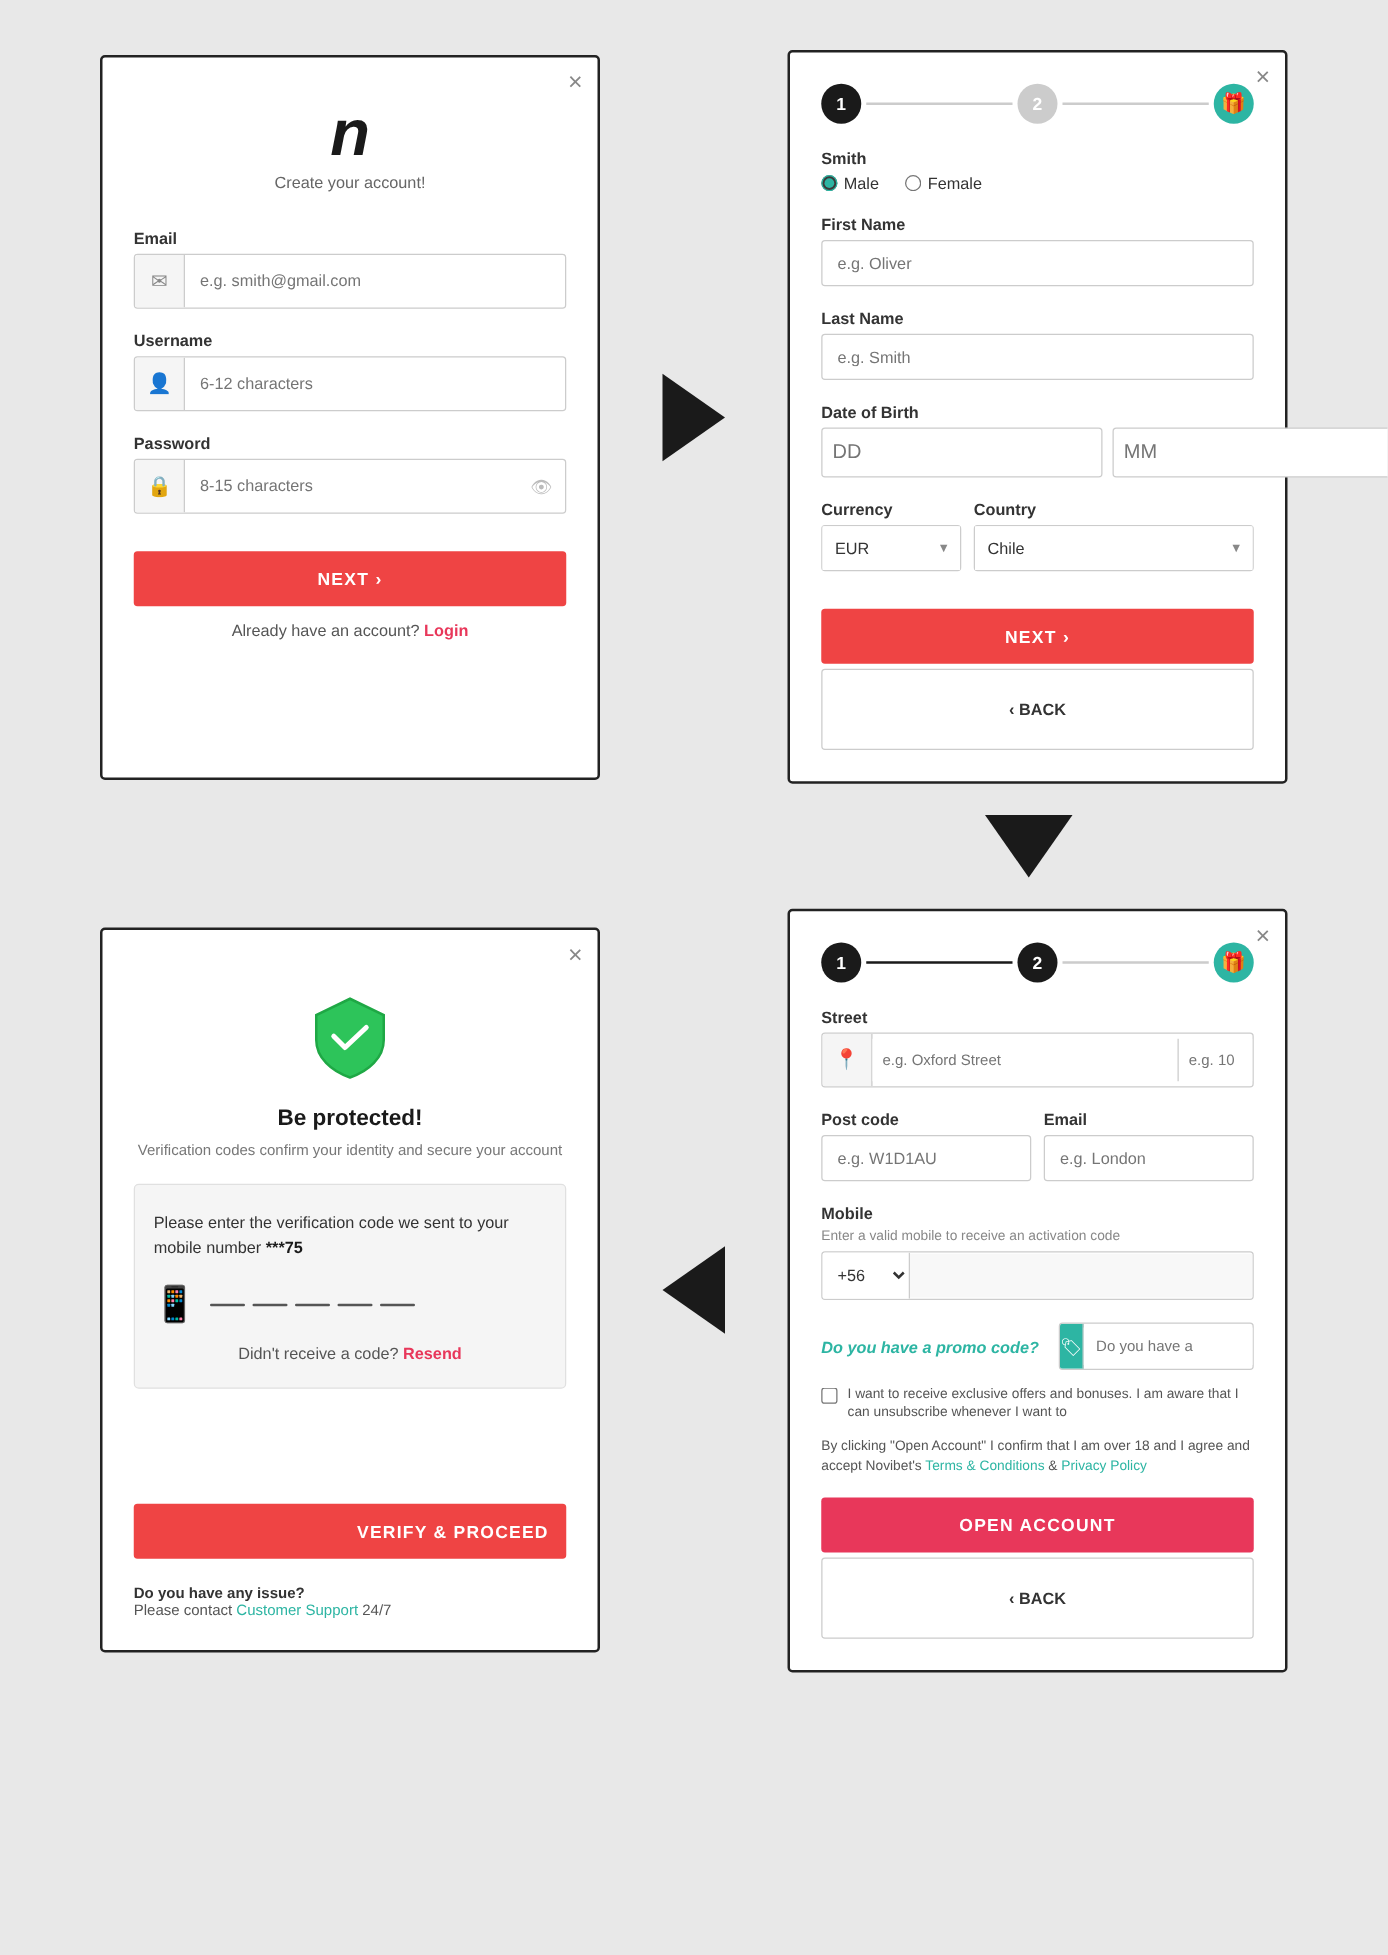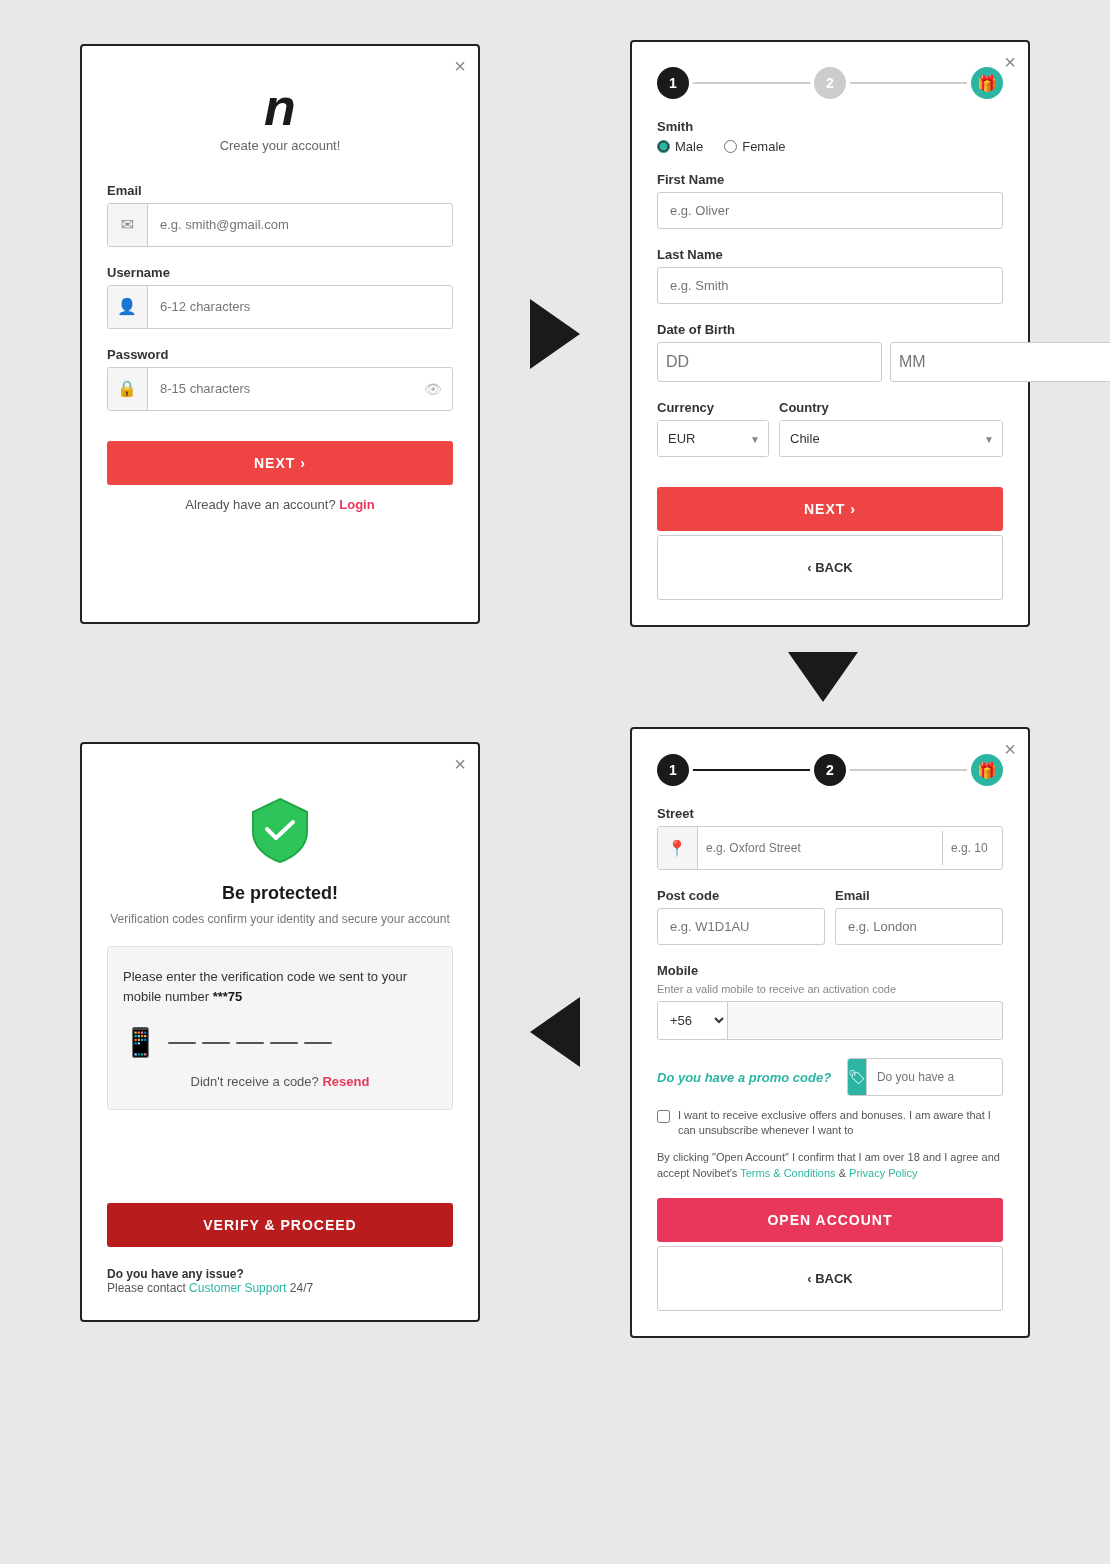--- a/index.html
+++ b/index.html
@@ -502,30 +502,30 @@
     }
     .resend-row a {
       color: #e8375a;
       font-weight: 700;
       text-decoration: none;
     }
 
     .btn-verify {
       display: block;
       width: 100%;
-      background: #b91c1c;
+      background: #ef4444;
       color: #fff;
       border: none;
       border-radius: 3px;
       padding: 14px;
       font-size: 14px;
       font-weight: 700;
       letter-spacing: 1px;
       cursor: pointer;
-      text-align: center;
+      text-align: right;
       margin-top: auto;
     }
 
     .issue-text {
       font-size: 12px;
       color: #333;
       margin-top: 10px;
       font-weight: 600;
     }
     .issue-sub {

